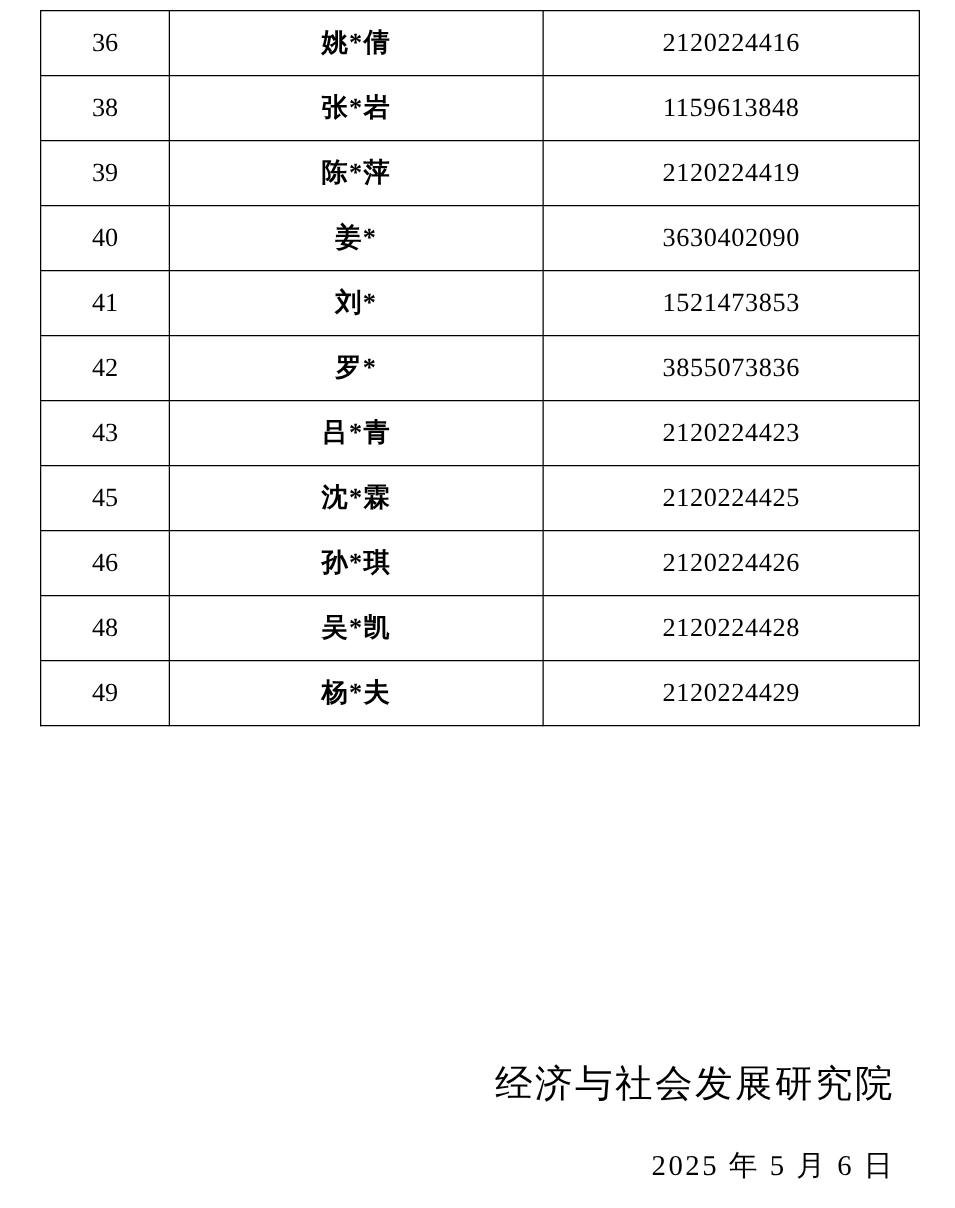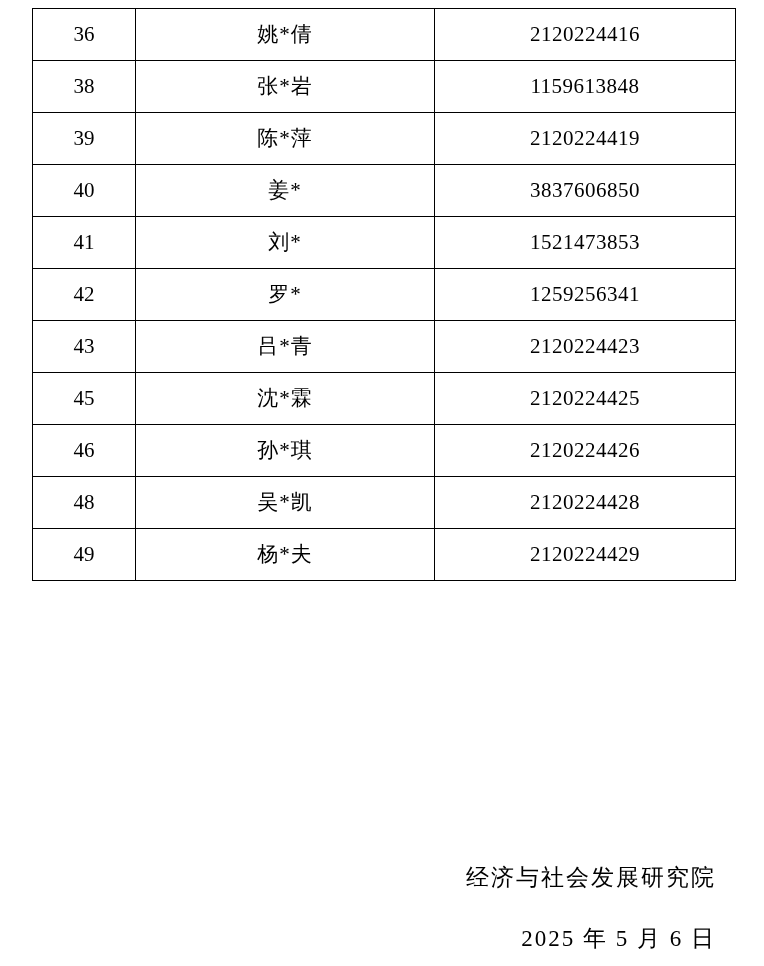--- a/index.html
+++ b/index.html
@@ -41,39 +41,39 @@
     padding: 0;
     line-height: 1.2;
   }
   td.col-idx {
     width: 102px;
   }
   td.col-name {
     width: 298px;
     font-size: 22px;
     letter-spacing: 1px;
+    font-weight: bold;
   }
   td.col-id {
     width: 300px;
     font-size: 21px;
     letter-spacing: 0.5px;
   }
   .signature {
     position: absolute;
     right: 48px;
     top: 845px;
     width: 420px;
     text-align: right;
   }
   .sig-org {
-    font-size: 23px;
+    font-size: 30px;
     letter-spacing: 2px;
     line-height: 1.5;
     white-space: nowrap;
-    margin-top: 16px;
   }
   .sig-date {
     font-size: 23px;
     letter-spacing: 2px;
     line-height: 1.5;
     margin-top: 26px;
     white-space: nowrap;
   }
 </style>
 </head>
@@ -95,31 +95,31 @@
           <td class="col-id">1159613848</td>
         </tr>
         <tr>
           <td class="col-idx">39</td>
           <td class="col-name">陈*萍</td>
           <td class="col-id">2120224419</td>
         </tr>
         <tr>
           <td class="col-idx">40</td>
           <td class="col-name">姜*</td>
-          <td class="col-id">3837606850</td>
+          <td class="col-id">3630402090</td>
         </tr>
         <tr>
           <td class="col-idx">41</td>
           <td class="col-name">刘*</td>
           <td class="col-id">1521473853</td>
         </tr>
         <tr>
           <td class="col-idx">42</td>
           <td class="col-name">罗*</td>
-          <td class="col-id">1259256341</td>
+          <td class="col-id">3855073836</td>
         </tr>
         <tr>
           <td class="col-idx">43</td>
           <td class="col-name">吕*青</td>
           <td class="col-id">2120224423</td>
         </tr>
         <tr>
           <td class="col-idx">45</td>
           <td class="col-name">沈*霖</td>
           <td class="col-id">2120224425</td>

